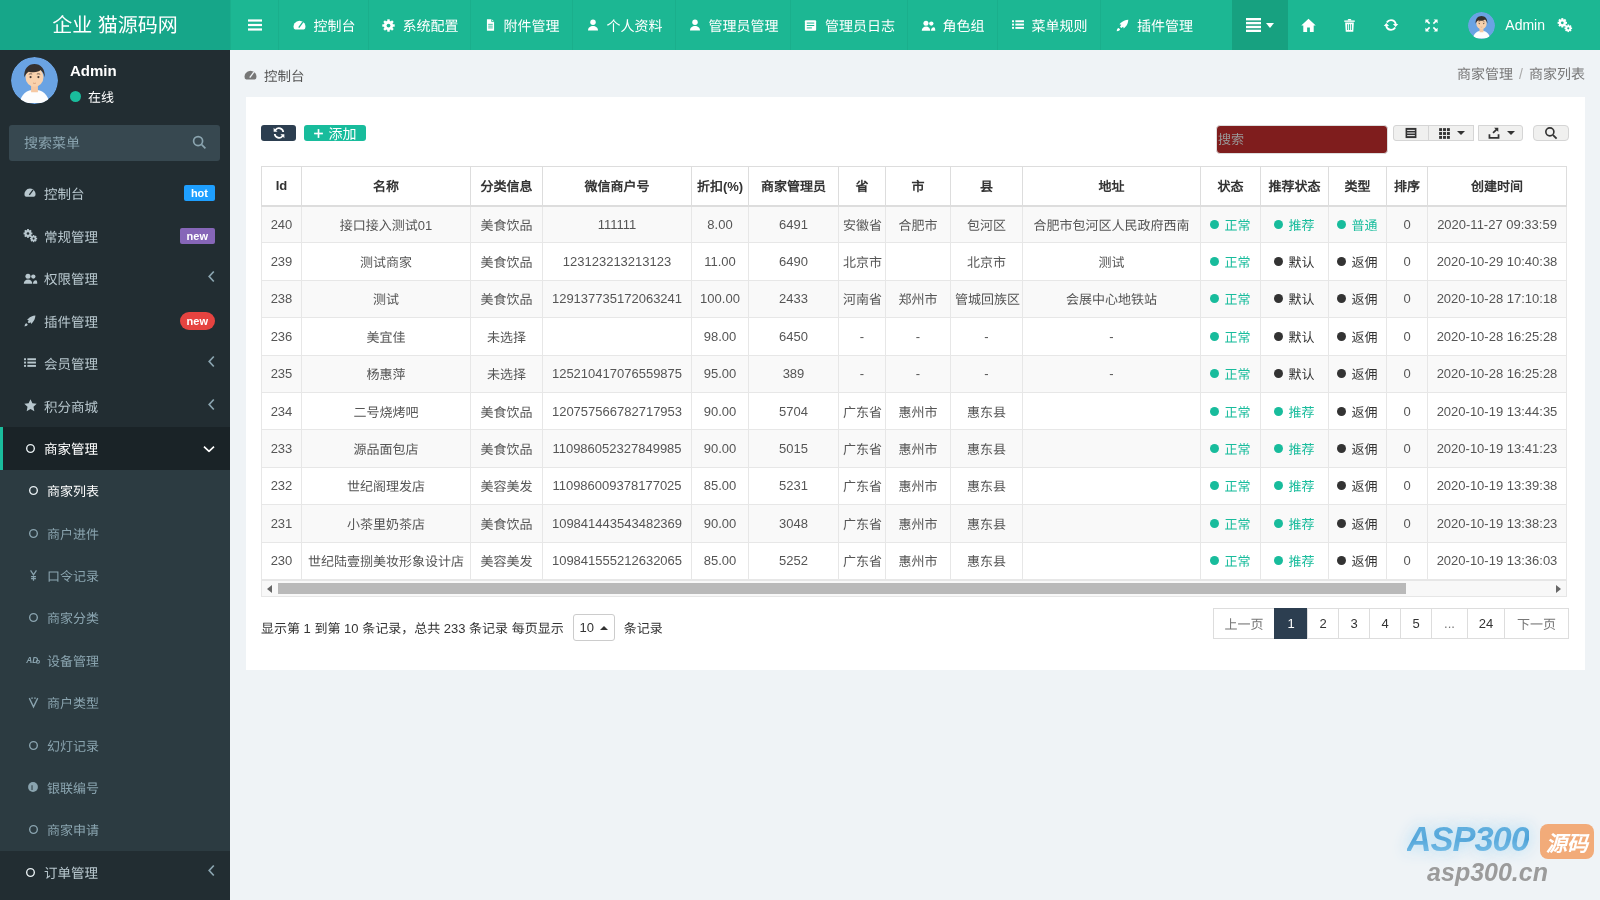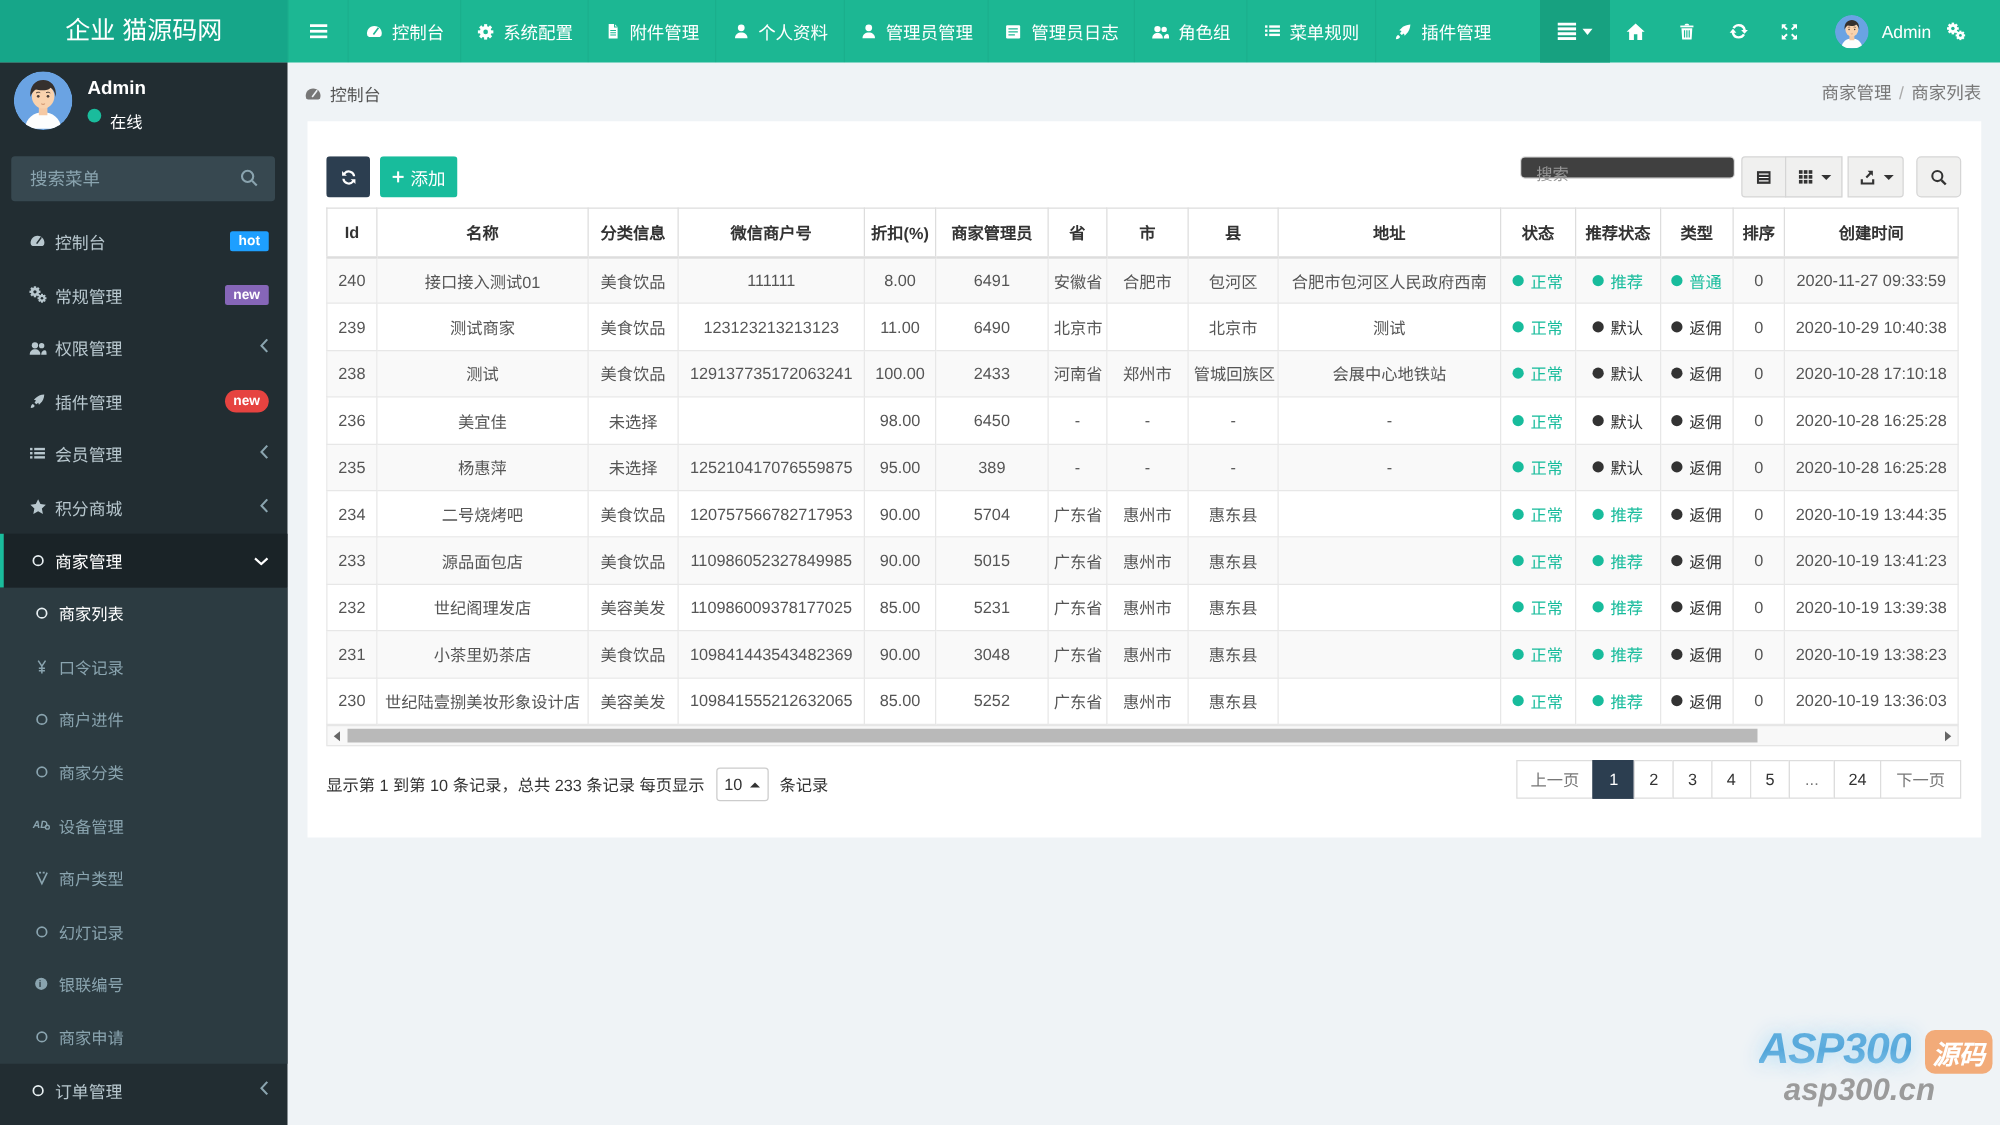--- a/index.html
+++ b/index.html
@@ -18,21 +18,21 @@
 .hico{width:41px;height:50px;display:flex;align-items:center;justify-content:center}
 .toggle{width:56px;height:50px;background:#17a180;display:flex;align-items:center;justify-content:center;gap:5px}
 .caret-d{width:0;height:0;border-left:4px solid transparent;border-right:4px solid transparent;border-top:5px solid #fff}
 .adminbox{display:flex;align-items:center;gap:10px;color:#fff;font-size:14px;padding:0 2px 0 6px}
 .avatar-sm{width:27px;height:27px;border-radius:50%;overflow:hidden}
 
 .sidebar{position:absolute;left:0;top:50px;width:230px;height:850px;background:#222d32}
 .upanel{position:relative;height:110px}
 .avatar-lg{position:absolute;left:11px;top:7px;width:47px;height:47px;border-radius:50%;overflow:hidden}
 .uname{position:absolute;left:70px;top:12px;color:#fff;font-weight:bold;font-size:15px}
-.ustat{position:absolute;left:70px;top:37px;color:#fff;font-size:13px;display:flex;align-items:flex-start;gap:7px}
+.ustat{position:absolute;left:70px;top:37px;color:#fff;font-size:13px;display:flex;align-items:center;gap:7px}
 .dot-on{width:11px;height:11px;border-radius:50%;background:#1abc9c;display:inline-block}
 .ssearch{position:absolute;left:9px;top:75px;width:211px;height:36px;background:#374850;border-radius:3px;color:#8aa4af;font-size:14px;line-height:36px;padding-left:15px}
 .ssearch svg{position:absolute;right:13px;top:10px}
 
 .menu{position:absolute;left:0;top:122px;width:230px}
 .mi{position:relative;height:42.5px;display:flex;align-items:center;color:#b8c7ce;font-size:13.5px}
 .mi .ic{width:20px;margin-left:20px;display:flex;justify-content:center}
 .mi .tx{margin-left:4px}
 .mi .right{position:absolute;right:15px;top:50%;transform:translateY(-50%)}
 .badge{font-size:11px;font-weight:bold;color:#fff;padding:2px 7px;border-radius:2px}
@@ -47,26 +47,26 @@
 .smi .ic{width:20px;margin-left:23px;display:flex;justify-content:center}
 .smi .tx{margin-left:4px}
 .smi-active{color:#fff}
 
 .main{position:absolute;left:230px;top:50px;width:1370px;height:850px}
 .crumb{position:absolute;left:13px;top:10px;height:30px;display:flex;align-items:center;gap:6px;color:#555;font-size:13.5px}
 .crumb-r{position:absolute;right:15px;top:13px;color:#777;font-size:14px}
 .crumb-r .sep{color:#aaa;padding:0 6px}
 .panel{position:absolute;left:16px;top:47px;width:1339px;height:573px;background:#fff}
 
-.btn{display:inline-flex;align-items:center;justify-content:center;height:33px;border-radius:3px;border:1px solid transparent;font-size:14px;vertical-align:top}
+.btn{display:inline-flex;align-items:center;justify-content:center;height:16px;border-radius:3px;border:1px solid transparent;font-size:14px;vertical-align:top}
 .btn-dark{background:#2c3e50;color:#fff;width:35px}
 .btn-success{background:#18bc9c;color:#fff;width:62px;gap:4px}
 .tb-left{position:absolute;left:15px;top:28px}
 .tb-right{position:absolute;right:16px;top:28px;display:flex}
-.s-input{width:172px;height:18px;border:1px solid #ddd;border-radius:4px;color:#999;font-size:13px;line-height:27px;padding-left:12px;background:#404040}
+.s-input{width:172px;height:29px;border:1px solid #ddd;border-radius:4px;color:#999;font-size:13px;line-height:27px;padding-left:1px;background:#7f1d1d}
 .bgroup{display:flex;margin-left:5px}
 .btn-def{background:#f0f0ef;border:1px solid #d5d5d5;color:#333;border-radius:0;gap:6px}
 .bd1{width:36px;border-radius:4px 0 0 4px}.bd2{width:46px}.bd3{width:45px;border-radius:4px;margin-left:4px !important}
 .bgroup .btn-def:first-child{border-radius:3px 0 0 3px}
 .bgroup .btn-def:last-child{border-radius:0 3px 3px 0}
 .bgroup .btn-def + .btn-def{margin-left:-1px}
 .btn-search{margin-left:10px;width:36px;background:#f0f0ef;border:1px solid #d5d5d5;border-radius:4px}
 .caret-dg{width:0;height:0;border-left:4px solid transparent;border-right:4px solid transparent;border-top:4px solid #333}
 
 .tbl{position:absolute;left:15px;top:69px;border-collapse:collapse;table-layout:fixed;width:1305px;font-size:13px}
@@ -428,34 +428,34 @@
           <span class="ic">
             <svg width="13" height="13" viewBox="0 0 16 16">
               <circle cx="8" cy="8" r="4.7" fill="none" stroke="#e8eff2" stroke-width="1.7"></circle>
             </svg>
           </span>
           <span class="tx">商家列表</span>
         </div>
       <div class="smi">
           <span class="ic">
             <svg width="13" height="13" viewBox="0 0 16 16">
-              <g stroke="#8aa4af" stroke-width="1.5" fill="none">
-                <path d="M4.4 1.8 8 7.2l3.6-5.4M8 7.2V14.4M5 9.4h6M5 11.8h6"></path>
-              </g>
-            </svg>
-          </span>
-          <span class="tx">口令记录</span>
+              <circle cx="8" cy="8" r="4.7" fill="none" stroke="#8aa4af" stroke-width="1.7"></circle>
+            </svg>
+          </span>
+          <span class="tx">商户进件</span>
         </div>
       <div class="smi">
           <span class="ic">
             <svg width="13" height="13" viewBox="0 0 16 16">
-              <circle cx="8" cy="8" r="4.7" fill="none" stroke="#8aa4af" stroke-width="1.7"></circle>
-            </svg>
-          </span>
-          <span class="tx">商户进件</span>
+              <g stroke="#8aa4af" stroke-width="1.5" fill="none">
+                <path d="M4.4 1.8 8 7.2l3.6-5.4M8 7.2V14.4M5 9.4h6M5 11.8h6"></path>
+              </g>
+            </svg>
+          </span>
+          <span class="tx">口令记录</span>
         </div>
       <div class="smi">
           <span class="ic">
             <svg width="13" height="13" viewBox="0 0 16 16">
               <circle cx="8" cy="8" r="4.7" fill="none" stroke="#8aa4af" stroke-width="1.7"></circle>
             </svg>
           </span>
           <span class="tx">商家分类</span>
         </div>
       <div class="smi">

